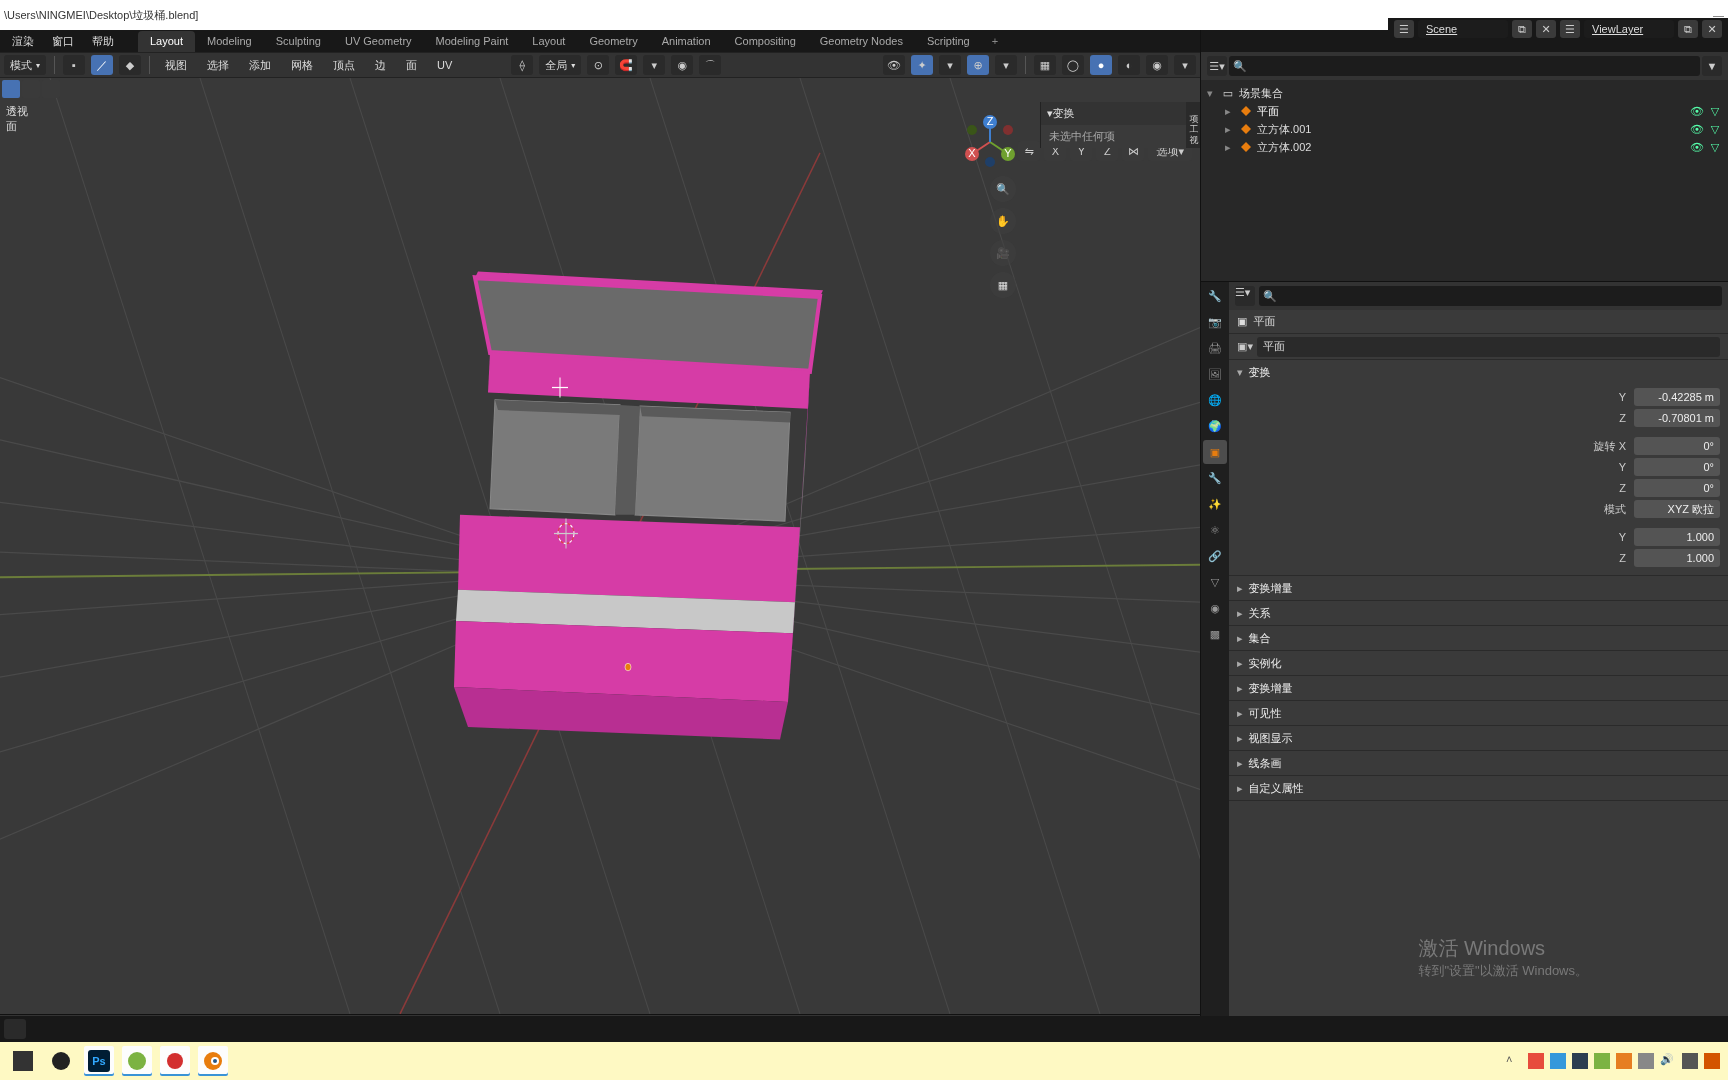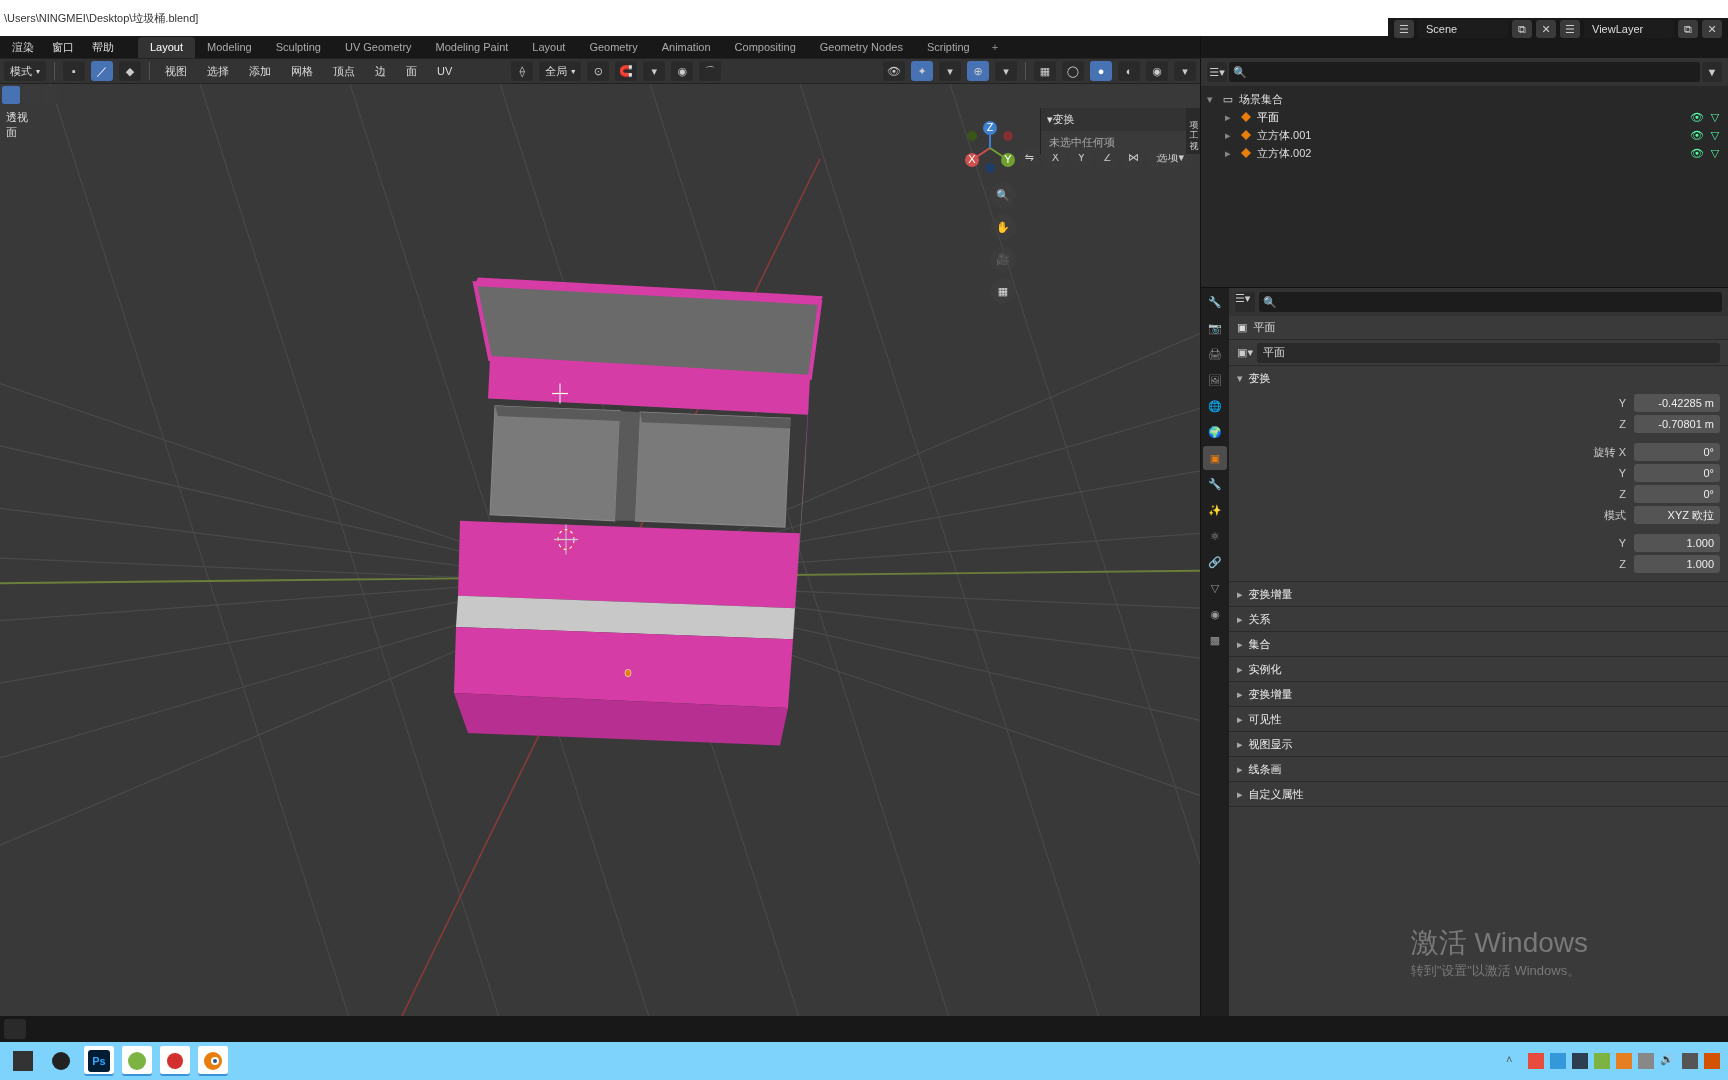--- a/index.html
+++ b/index.html
@@ -1,35 +1,35 @@
 <!DOCTYPE html>
 <html><head>
 <meta charset="utf-8">
 <style>
 * { margin: 0; padding: 0; box-sizing: border-box; font-family: sans-serif; font-size: 11px; user-select: none; }
 body { background: #393939; color: #ccc; width: 1728px; height: 1080px; overflow: hidden; position: relative; }
 
 
-.title-bar { height: 36px; background: #fff; color: #333; display: flex; align-items: center; padding: 0 4px; font-size: 11px; justify-content: space-between; }
+.title-bar { height: 30px; background: #fff; color: #333; display: flex; align-items: center; padding: 0 4px; font-size: 11px; justify-content: space-between; }
 .title-bar .mincontrol { color: #666; }
 
 
 .menu-bar { height: 22px; background: #181818; display: flex; align-items: center; padding: 0 4px; gap: 2px; }
 .menu-bar .item { padding: 2px 8px; color: #ddd; cursor: pointer; }
 
 
 .workspace-tabs { height: 22px; background: #181818; display: flex; align-items: stretch; border-top:1px solid #181818;}
 .workspace-tabs .tab { padding: 4px 12px; color: #aaa; cursor: pointer; border-top-left-radius: 4px; border-top-right-radius: 4px; }
 .workspace-tabs .tab.active { background: #333; color: #fff; }
 .workspace-tabs .plus { padding: 4px 10px; color: #888; }
 
 
 .scene-strip { position: absolute; right: 0; top: 18px; height: 22px; background: #181818; display: flex; align-items: center; gap: 4px; padding: 0 6px; }
 .scene-strip .btn { width: 20px; height: 18px; background: #3a3a3a; border-radius: 3px; display:flex; align-items:center; justify-content:center; color:#ccc; }
-.scene-strip .field { height: 18px; background: #1c1c1c; border-radius: 3px; padding: 0 8px; display:flex; align-items:center; color:#ddd; }
+.scene-strip .field { height: 18px; background: #1c1c1c; border-radius: 3px; padding: 0 8px; display:flex; align-items:center; color:#ddd;text-decoration:underline; }
 .scene-strip .scene-f { width: 90px; }
 .scene-strip .layer-f { width: 90px; }
 
 
 .tool-header { height: 26px; background: #333; display: flex; align-items: center; padding: 0 4px; gap: 6px; border-top:1px solid #222; border-bottom:1px solid #222;}
 .tool-header .drop { height: 20px; background: #2a2a2a; border-radius: 3px; padding: 0 6px; display:flex; align-items:center; gap:4px; color:#ddd; }
 .tool-header .sep { width:1px; height:18px; background:#555; margin:0 2px; }
 .tool-header .ibtn { width:22px; height:20px; background:#2a2a2a; border-radius:3px; display:flex; align-items:center; justify-content:center; color:#ccc; }
 .tool-header .ibtn.active { background:#4772b3; color:#fff; }
 .tool-header .menuitem { padding: 2px 7px; color:#ddd; }
@@ -114,30 +114,30 @@
 .tl-lab { color:#aaa; padding:0 4px; }
 .tl-numbers { height:22px; position:relative; background:#232323; border-top:1px solid #444; }
 .tl-numbers span { position:absolute; top:3px; font-size:10px; color:#aaa; transform:translateX(-50%); }
 .tl-bar { height:8px; background:#3f3f3f; }
 
 
 .status-bar { position:absolute; bottom:0; left:0; right:0; height:26px; background:#181818; display:flex; align-items:center; padding:0 4px; }
 .status-bar .sb { width:22px; height:20px; background:#2a2a2a; border-radius:3px; }
 
 
-.taskbar { position:absolute; bottom:0; left:0; right:0; height:38px; background:#7dd3fc; display:flex; align-items:center; padding:0 8px; gap:8px; z-index:30; }
+.taskbar { position:absolute; bottom:0; left:0; right:0; height:38px; background:#fef9c3; display:flex; align-items:center; padding:0 8px; gap:8px; z-index:30; }
 .taskbar .tb-item { width:30px; height:30px; display:flex; align-items:center; justify-content:center; border-radius:2px; }
 .taskbar .tb-item.active { background:#fdfdfd; box-shadow: inset 0 -2px 0 #3a93d6; }
 .taskbar .tb-spacer { flex:1; }
 .taskbar .tray { display:flex; gap:6px; align-items:center; }
 .taskbar .tray span { width:16px; height:16px; }
 
 
 .watermark { position:absolute; right:140px; bottom:100px; color:#797979; z-index:10; pointer-events:none; }
-.watermark .big { font-size: 28px; }
+.watermark .big { font-size: 20px; }
 .watermark .small { font-size: 13px; }
 
 
 .viewport-col .tool-header { position:relative; }
 </style>
 </head>
 <body>
 
 <div class="title-bar">
   <span>\Users\NINGMEI\Desktop\垃圾桶.blend]</span>

